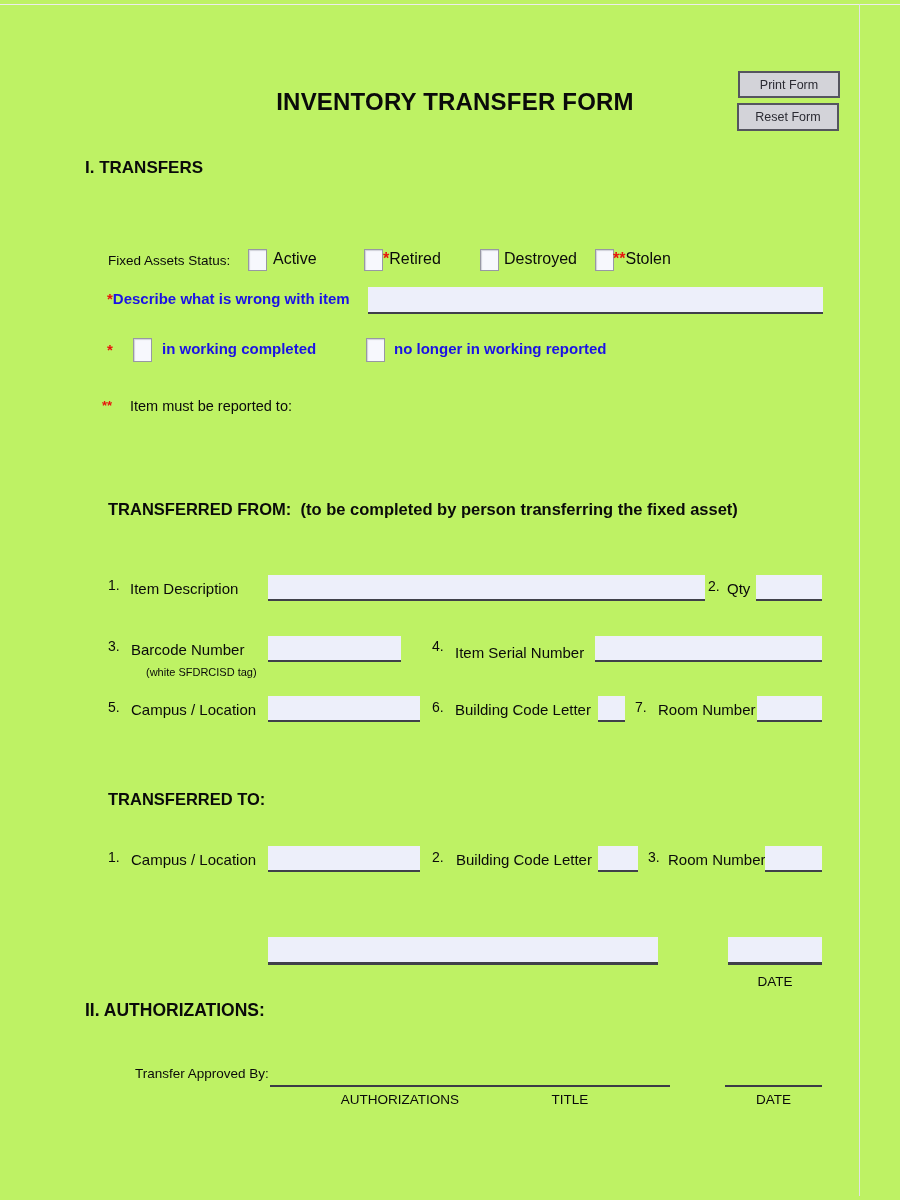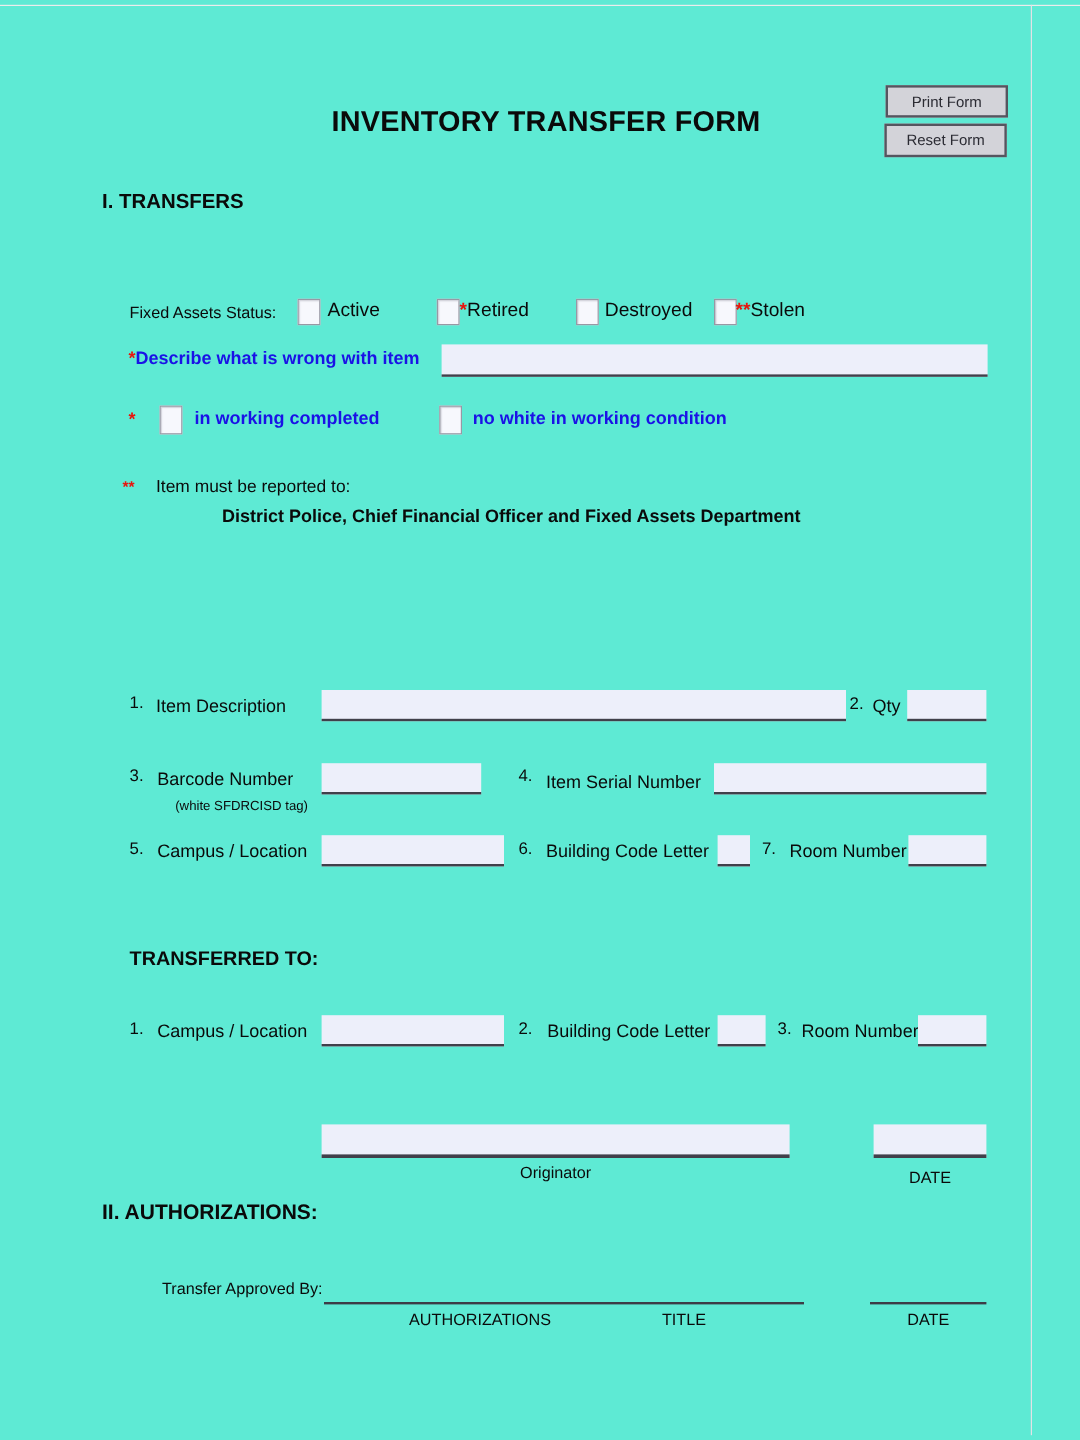--- a/index.html
+++ b/index.html
@@ -1,16 +1,16 @@
 <!DOCTYPE html>
 <html><head>
 <meta charset="utf-8">
 <style>
   html,body{margin:0;padding:0;background:#fff;}
-  .page{position:relative;width:900px;height:1200px;background:#5eead4;
+  .page{position:relative;width:900px;height:1200px;background:#bef264;
         font-family:"Liberation Sans",sans-serif;color:#0a0a0a;overflow:hidden;}
   .abs{position:absolute;white-space:nowrap;}
   .b{font-weight:bold;}
   .blue{color:#1a12e6;font-weight:bold;}
   .red{color:#e8140c;font-weight:bold;}
   .title{font-size:24px;font-weight:bold;text-align:center;letter-spacing:.2px;}
   .h1{font-size:17px;font-weight:bold;}
   .h2{font-size:15px;font-weight:bold;}
   .h3{font-size:16.5px;font-weight:bold;}
   .lbl{font-size:13.5px;}
@@ -57,26 +57,26 @@
   <span class="cb" style="left:595px;top:249px;"></span>
   <div class="abs opt" style="left:613px;top:250px;"><span class="red">**</span><span>Stolen</span></div>
 
   <div class="abs" style="left:107px;top:290px;font-size:15px;"><span class="red">*</span><span class="blue">Describe what is wrong with item</span></div>
   <input class="field" style="left: 368px; top: 287px; width: 455px; height: 27px;" value="">
 
   <div class="abs red" style="left:107px;top:341px;font-size:15px;">*</div>
   <span class="cb" style="left:133px;top:338px;height:22px;"></span>
   <div class="abs blue" style="left:162px;top:340px;font-size:15px;">in working completed</div>
   <span class="cb" style="left:366px;top:338px;height:22px;"></span>
-  <div class="abs blue" style="left:394px;top:340px;font-size:15px;">no white in working condition</div>
+  <div class="abs blue" style="left:394px;top:340px;font-size:15px;">no longer in working reported</div>
 
   <div class="abs red" style="left:102px;top:398px;font-size:13px;">**</div>
   <div class="abs" style="left:130px;top:398px;font-size:14.5px;">Item must be reported to:</div>
-  <div class="abs b" style="left:185px;top:422px;font-size:15px;">District Police, Chief Financial Officer and Fixed Assets Department</div>
 
+  <div class="abs h3" style="left:108px;top:500px;"><span>TRANSFERRED FROM:</span>&nbsp;&nbsp;<span>(to be completed by person transferring the fixed asset)</span></div>
 
   <div class="abs num" style="left:108px;top:577px;">1.</div>
   <div class="abs flabel" style="left:130px;top:580px;">Item Description</div>
   <input class="field" style="left: 268px; top: 575px; width: 437px; height: 26px;" value="">
   <div class="abs num" style="left:708px;top:578px;">2.</div>
   <div class="abs flabel" style="left:727px;top:580px;">Qty</div>
   <input class="field" style="left: 756px; top: 575px; width: 66px; height: 26px;" value="">
 
   <div class="abs num" style="left:108px;top:638px;">3.</div>
   <div class="abs flabel" style="left:131px;top:641px;">Barcode Number</div>
@@ -102,21 +102,20 @@
   <div class="abs flabel" style="left:131px;top:851px;">Campus / Location</div>
   <input class="field" style="left: 268px; top: 846px; width: 152px; height: 26px;" value="">
   <div class="abs num" style="left:432px;top:849px;">2.</div>
   <div class="abs flabel" style="left:456px;top:851px;">Building Code Letter</div>
   <input class="field" style="left: 598px; top: 846px; width: 40px; height: 26px; padding: 0px 2px;" value="">
   <div class="abs num" style="left:648px;top:849px;">3.</div>
   <div class="abs flabel" style="left:668px;top:851px;">Room Number</div>
   <input class="field" style="left: 765px; top: 846px; width: 57px; height: 26px;" value="">
 
   <input class="field" style="left: 268px; top: 937px; width: 390px; height: 28px; border-bottom-width: 3px;" value="">
-  <div class="abs lbl ctr" style="left:268px;top:970px;width:390px;">Originator</div>
   <input class="field" style="left: 728px; top: 937px; width: 94px; height: 28px; border-bottom-width: 3px;" value="">
   <div class="abs lbl ctr" style="left:728px;top:974px;width:94px;">DATE</div>
 
   <div class="abs b" style="left:85px;top:1000px;font-size:17.5px;">II. AUTHORIZATIONS:</div>
 
   <div class="abs lbl" style="left:135px;top:1066px;">Transfer Approved By:</div>
   <div class="line" style="left:270px;top:1085px;width:400px;"></div>
   <div class="abs lbl ctr" style="left:300px;top:1092px;width:200px;">AUTHORIZATIONS</div>
   <div class="abs lbl ctr" style="left:520px;top:1092px;width:100px;">TITLE</div>
   <div class="line" style="left:725px;top:1085px;width:97px;"></div>

